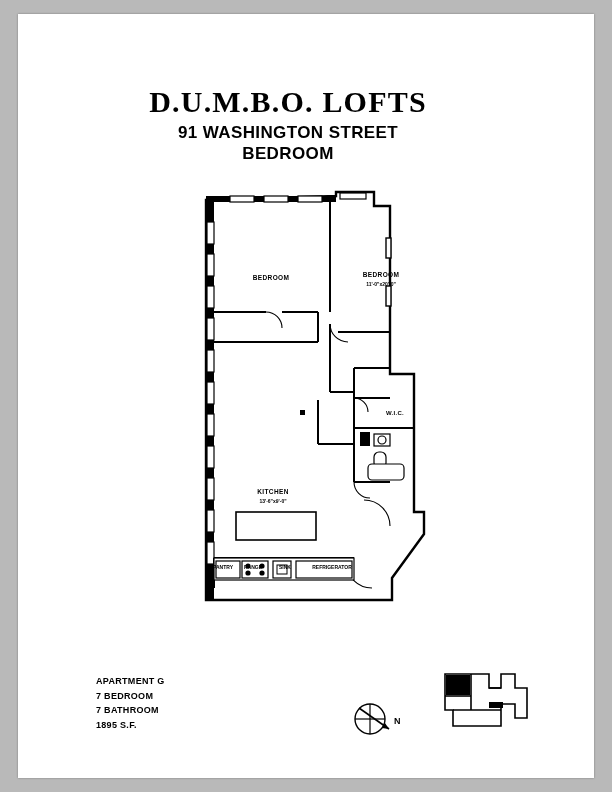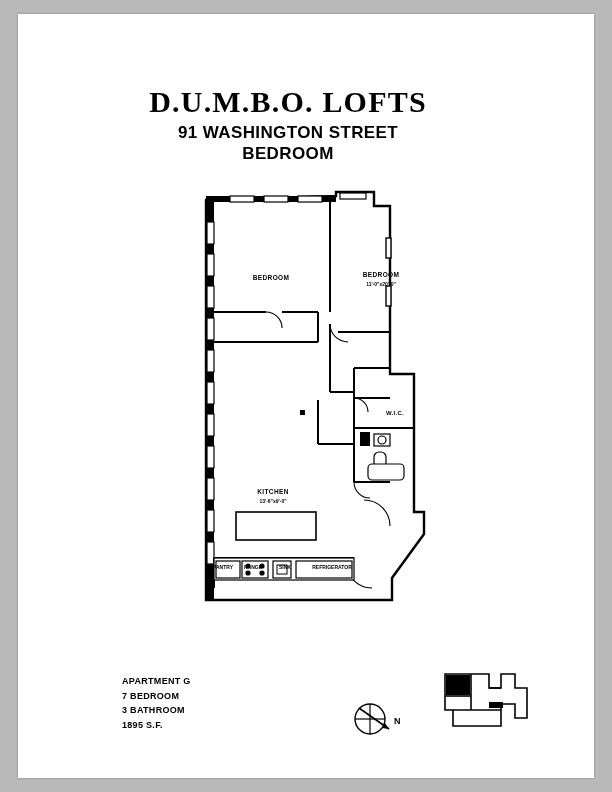--- a/index.html
+++ b/index.html
@@ -81,21 +81,21 @@
   .lbl-kitchen  { left: 60px;  top: 306px; font-size: 6.5px; letter-spacing: .4px; width: 70px;}
   .lbl-kitchen-dim { left: 60px; top: 316px; font-size: 5px; width: 70px;}
   .lbl-pantry   { left: 28px;  top: 382px; font-size: 5px; width: 34px;}
   .lbl-range    { left: 60px;  top: 382px; font-size: 5px; width: 30px;}
   .lbl-sink     { left: 94px;  top: 382px; font-size: 5px; width: 26px;}
   .lbl-fridge   { left: 126px; top: 382px; font-size: 5px; width: 56px;}
 
   
   .legend {
     position: absolute;
-    left: 104px;
+    left: 78px;
     top: 660px;
     font-family: "Liberation Sans", sans-serif;
     font-weight: bold;
     font-size: 9px;
     color: #000;
     line-height: 1.62;
     letter-spacing: .3px;
   }
 
   
@@ -258,21 +258,21 @@
     <div class="plan-label lbl-kitchen-dim">13'-6"x9'-0"</div>
     <div class="plan-label lbl-pantry">PANTRY</div>
     <div class="plan-label lbl-range">RANGE</div>
     <div class="plan-label lbl-sink">SINK</div>
     <div class="plan-label lbl-fridge">REFRIGERATOR</div>
   </div>
 
   <div class="legend">
     <div>APARTMENT  G</div>
     <div>7 BEDROOM</div>
-    <div>3 BATHROOM</div>
+    <div>7 BATHROOM</div>
     <div>1895 S.F.</div>
   </div>
 
   <div class="compass">
     <svg width="60" height="46" viewBox="0 0 60 46">
       <circle cx="22" cy="23" r="15" fill="none" stroke="#000" stroke-width="1.4"></circle>
       <line x1="7" y1="23" x2="37" y2="23" stroke="#000" stroke-width="1.2"></line>
       <line x1="22" y1="8" x2="22" y2="38" stroke="#000" stroke-width="1.2"></line>
       <line x1="11" y1="12" x2="41" y2="33" stroke="#000" stroke-width="1.6"></line>
       <polygon points="41,33 34,32 37,27" fill="#000"></polygon>

